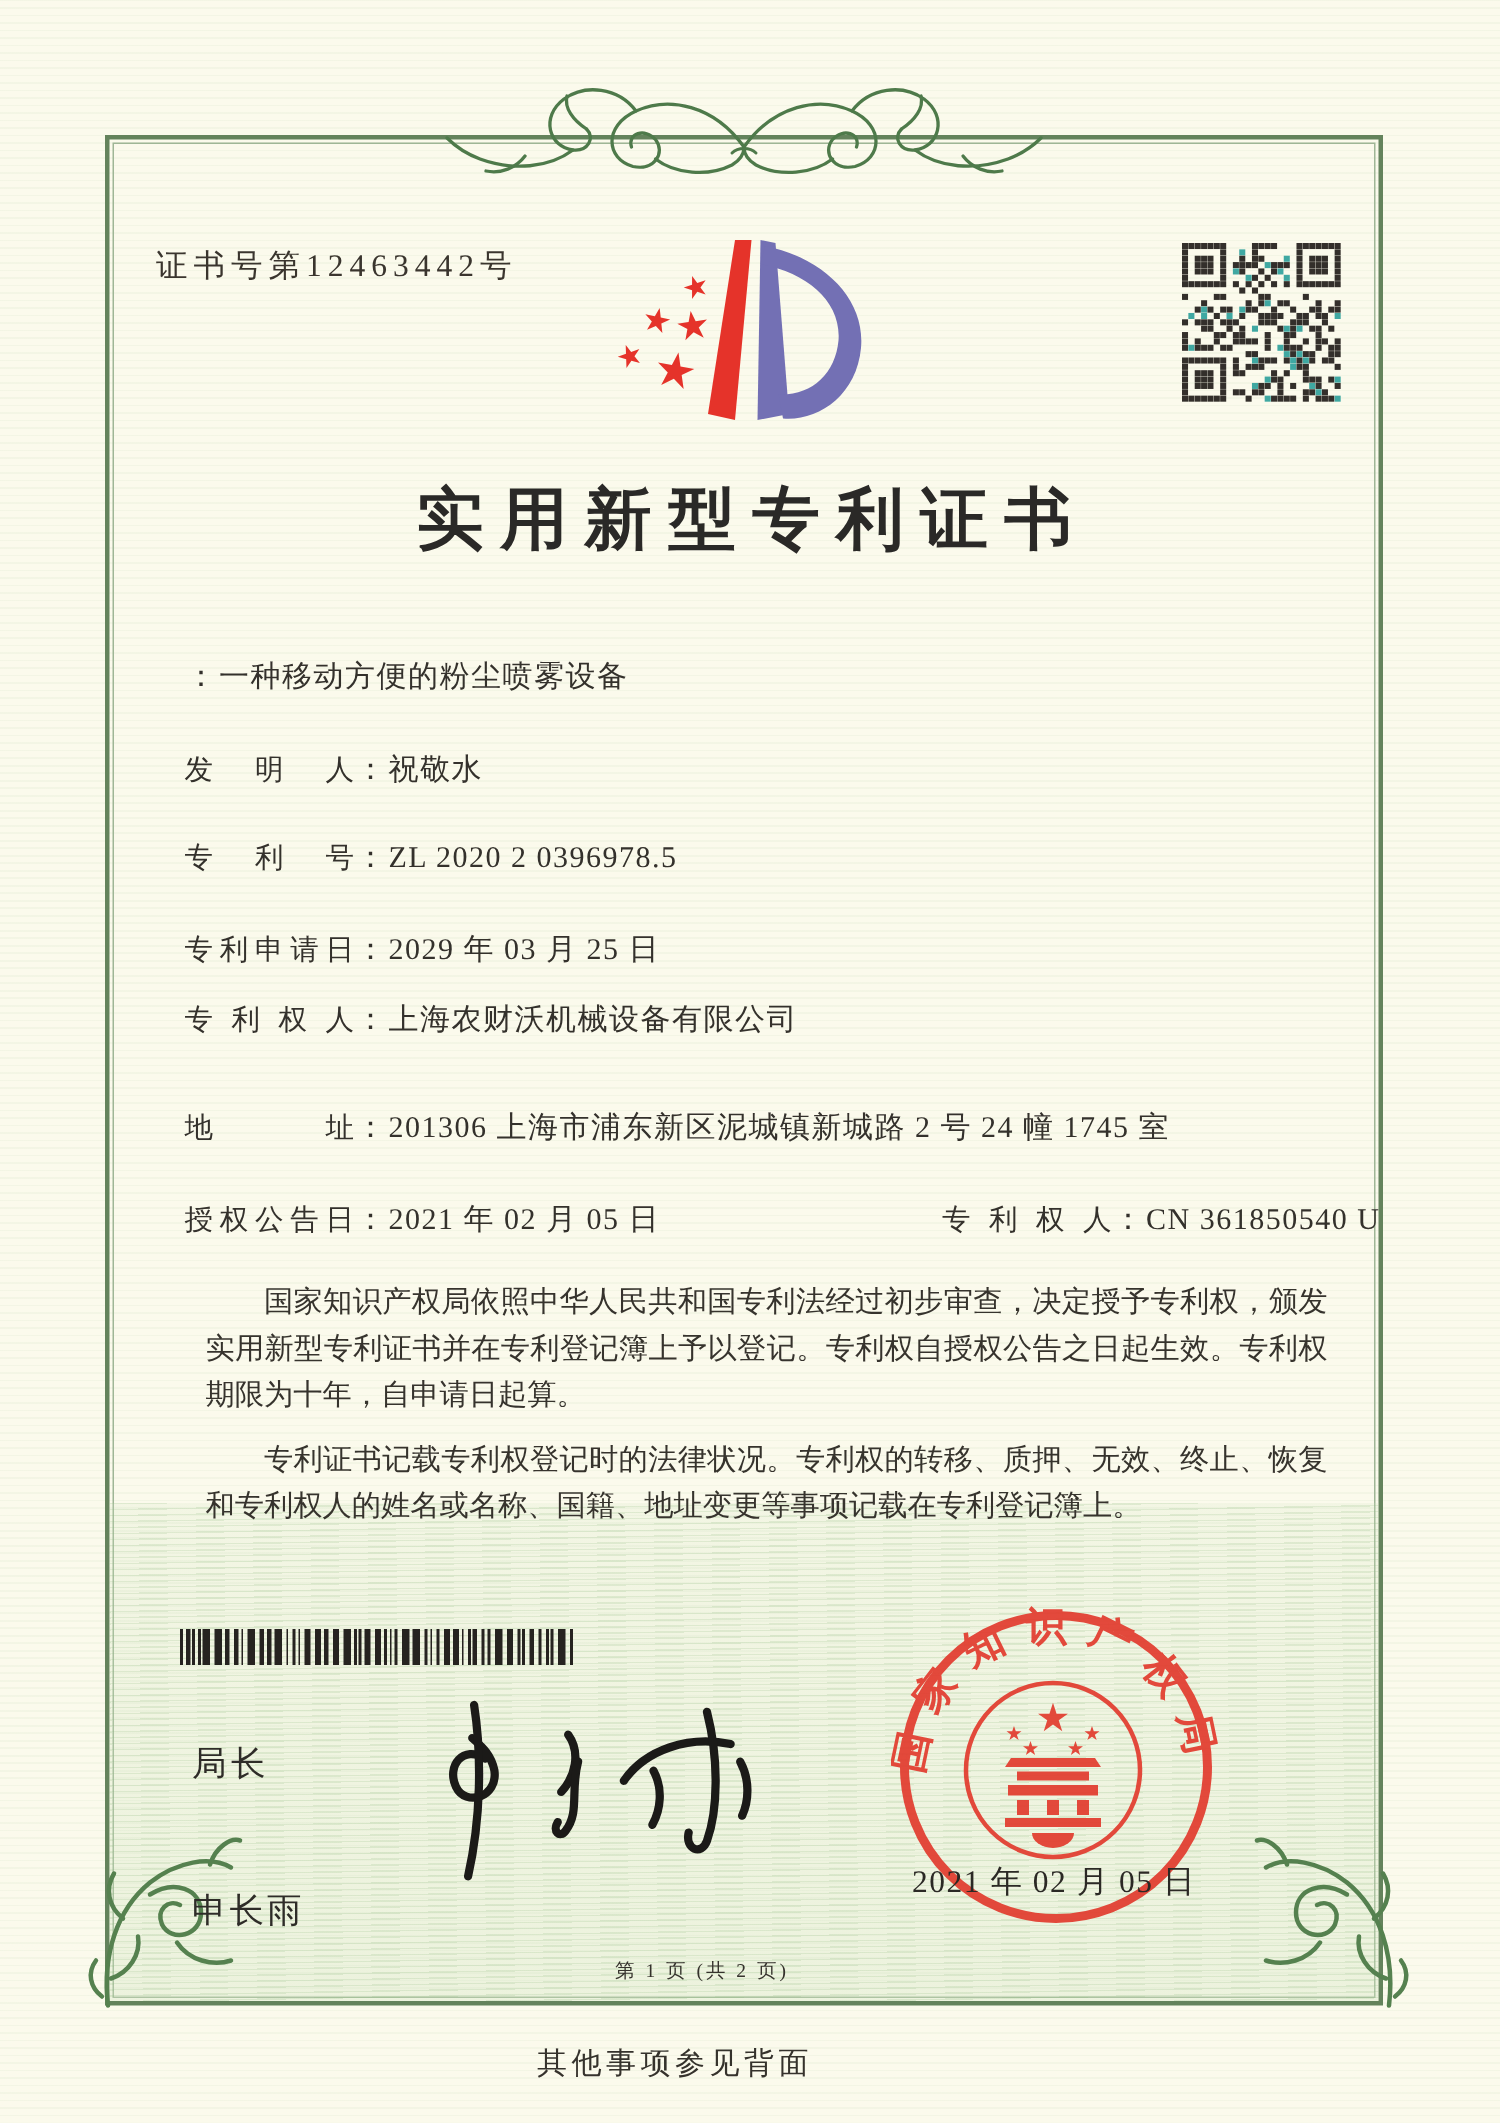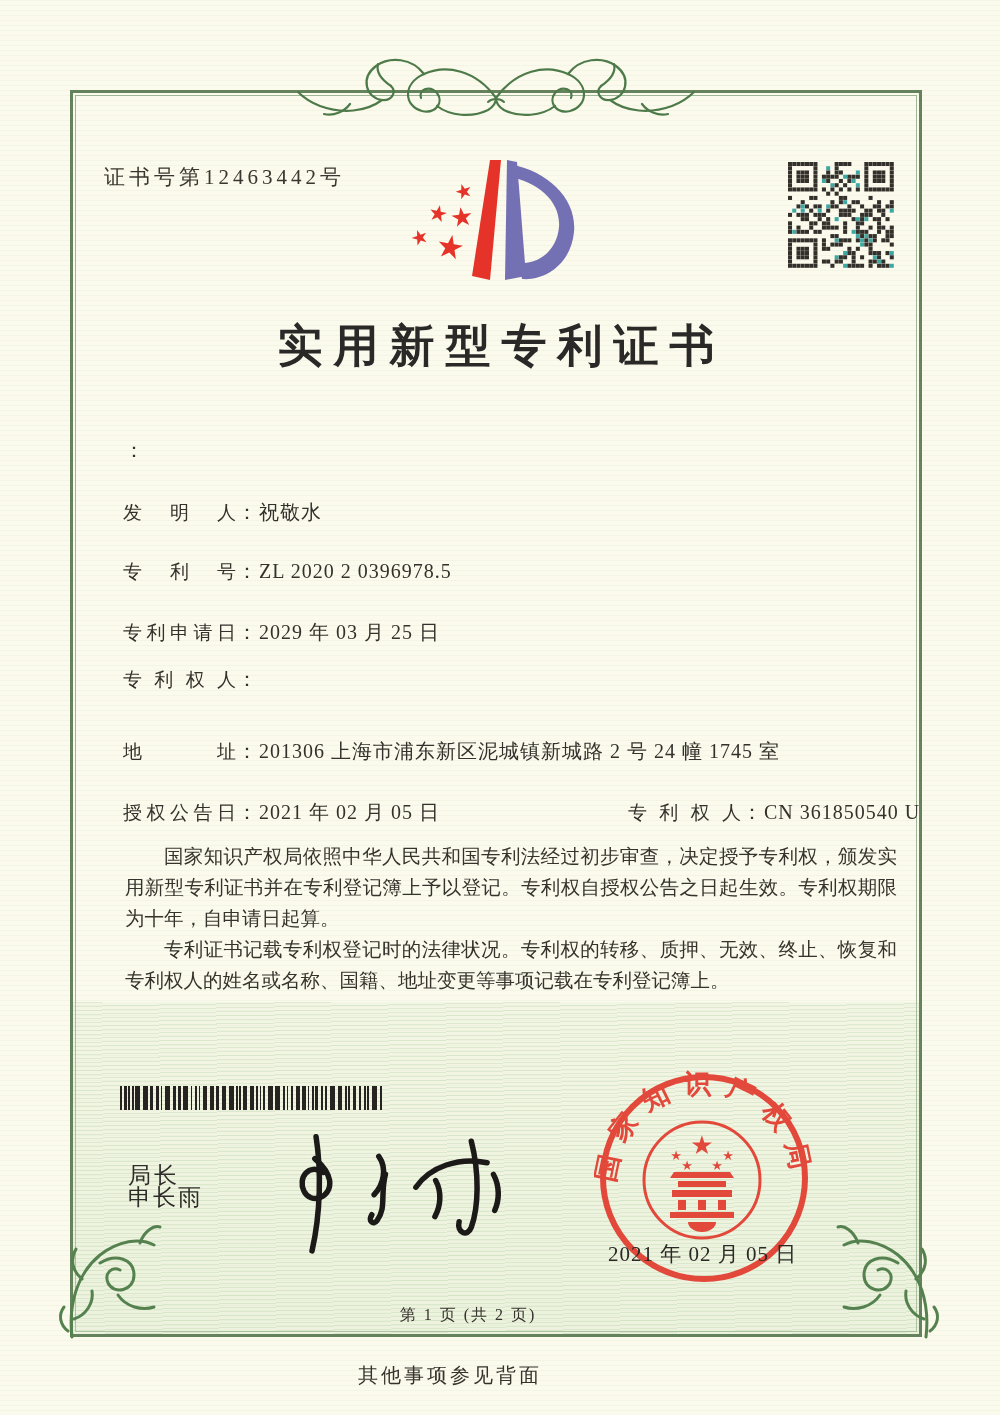--- a/index.html
+++ b/index.html
@@ -44,38 +44,38 @@
     text-align:justify;text-align-last:justify;
     font-size:19px;color:#34312c;flex:0 0 113px;
   }
   .colon{margin:0 2px 0 1px;}
   .field-value{letter-spacing:1px;color:#34312c;white-space:nowrap;}
   .grant-col2{position:absolute;left:505px;top:0;display:flex;align-items:baseline;}
   .body-text{
     position:absolute;left:125px;top:841px;width:772px;
     font-size:19.5px;line-height:31px;color:#36332d;text-align:justify;
   }
-  .body-text p{margin:0;text-indent:2em;}
+  .body-text p{margin:12px;text-indent:2em;}
   .barcode{
     position:absolute;left:120px;top:1086px;width:264px;height:24px;
     display:flex;align-items:stretch;
   }
   .barcode .bar{background:#262320;height:100%;}
   .barcode .gap{height:100%;}
   .sig-title{position:absolute;left:128px;top:1160px;font-family:"Liberation Sans","DejaVu Sans",sans-serif;font-size:23px;color:#2e2c28;letter-spacing:3px;}
-  .sig-name{position:absolute;left:128px;top:1182px;font-family:"Liberation Sans","DejaVu Sans",sans-serif;font-size:23px;color:#2e2c28;letter-spacing:2px;}
+  .sig-name{position:absolute;left:128px;top:1258px;font-family:"Liberation Sans","DejaVu Sans",sans-serif;font-size:23px;color:#2e2c28;letter-spacing:2px;}
   .autograph{position:absolute;left:268px;top:1126px;}
   .seal{position:absolute;left:594px;top:1068px;opacity:0.92;}
   .seal-date{
     position:absolute;left:608px;top:1240px;width:190px;
     font-size:21px;letter-spacing:1px;color:#2b2925;z-index:5;white-space:nowrap;
   }
   .page-num{
     position:absolute;left:70px;top:1305px;width:796px;text-align:center;
-    font-size:16px;color:#35322c;letter-spacing:2px;
+    font-size:13px;color:#35322c;letter-spacing:2px;
   }
   .back-note{
     position:absolute;left:70px;top:1362px;width:760px;text-align:center;
     font-size:20px;color:#35322c;letter-spacing:3px;
   }
   .logo{position:absolute;left:398px;top:152px;}
   .qr{position:absolute;left:788px;top:162px;}
   .ornament-top{position:absolute;left:290px;top:50px;}
   .flourish{position:absolute;top:1203px;}
   .flourish.left{left:22px;}
@@ -456,39 +456,41 @@
     <rect x="25.44" y="89.04" width="4.028" height="4.028" fill="#332f2b"></rect>
     <rect x="25.44" y="93.28" width="4.028" height="4.028" fill="#332f2b"></rect>
     <rect x="25.44" y="97.52000000000001" width="4.028" height="4.028" fill="#332f2b"></rect>
     <rect x="25.44" y="101.76" width="4.028" height="4.028" fill="#332f2b"></rect>
   </svg>
 
 <div class="title">实用新型专利证书</div>
 
 <div class="field-row" style="top:437px">
     <span class="colon">：</span>
+  <span class="field-value">一种移动方便的粉尘喷雾设备</span>
 </div>
 <div class="field-row" style="top:499px">
   <span class="field-label">发明人</span>
     <span class="colon">：</span>
   <span class="field-value">祝敬水</span>
 </div>
 <div class="field-row" style="top:558px">
   <span class="field-label">专利号</span>
     <span class="colon">：</span>
   <span class="field-value">ZL 2020 2 0396978.5</span>
 </div>
 <div class="field-row" style="top:619px">
   <span class="field-label">专利申请日</span>
     <span class="colon">：</span>
   <span class="field-value">2029 年 03 月 25 日</span>
 </div>
 <div class="field-row" style="top:666px">
   <span class="field-label">专利权人</span>
     <span class="colon">：</span>
+  <span class="field-value">上海农财沃机械设备有限公司</span>
 </div>
 <div class="field-row" style="top:738px">
   <span class="field-label">地址</span>
     <span class="colon">：</span>
   <span class="field-value">201306 上海市浦东新区泥城镇新城路 2 号 24 幢 1745 室</span>
 </div>
 <div class="field-row" style="top:799px;width:800px">
   <span class="field-label">授权公告日</span>
     <span class="colon">：</span>
   <span class="field-value">2021 年 02 月 05 日</span>

